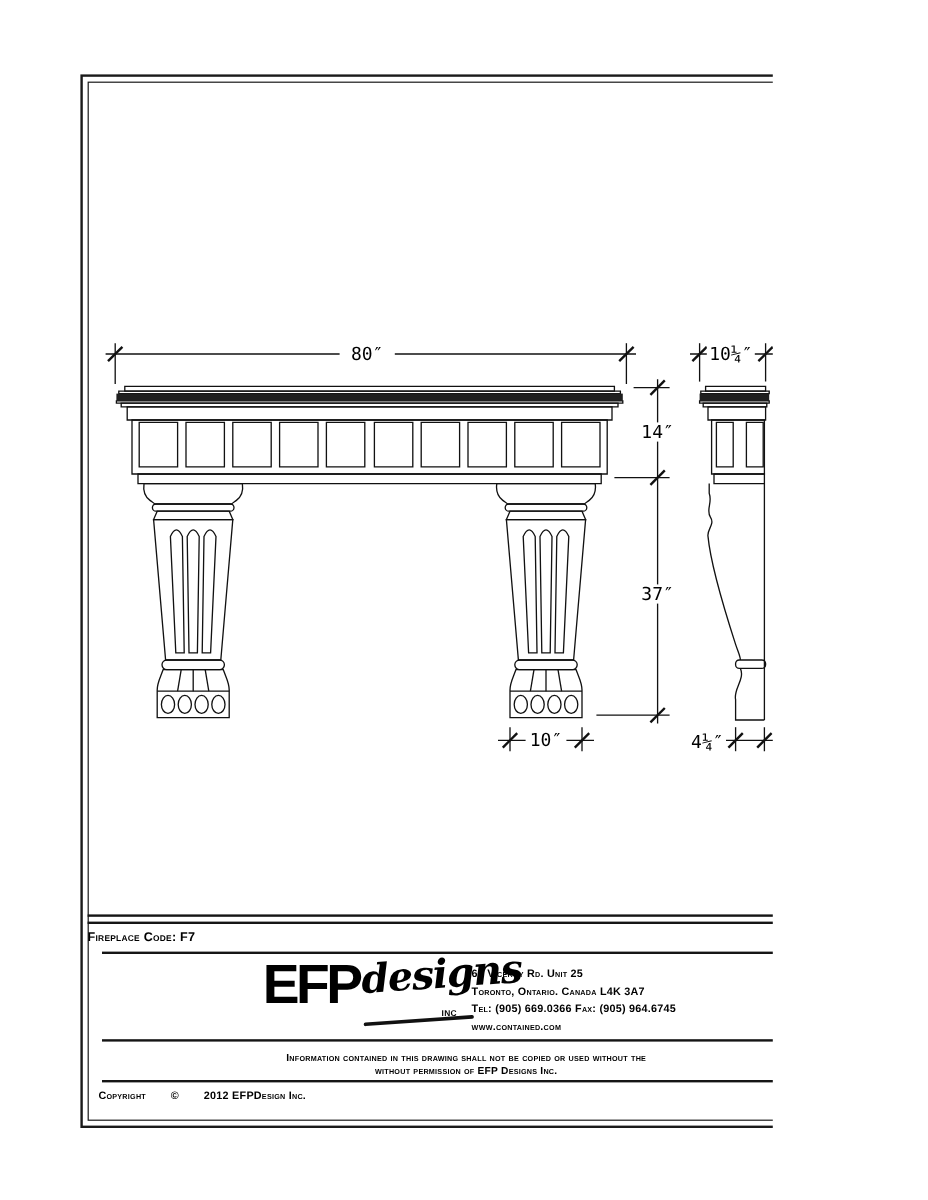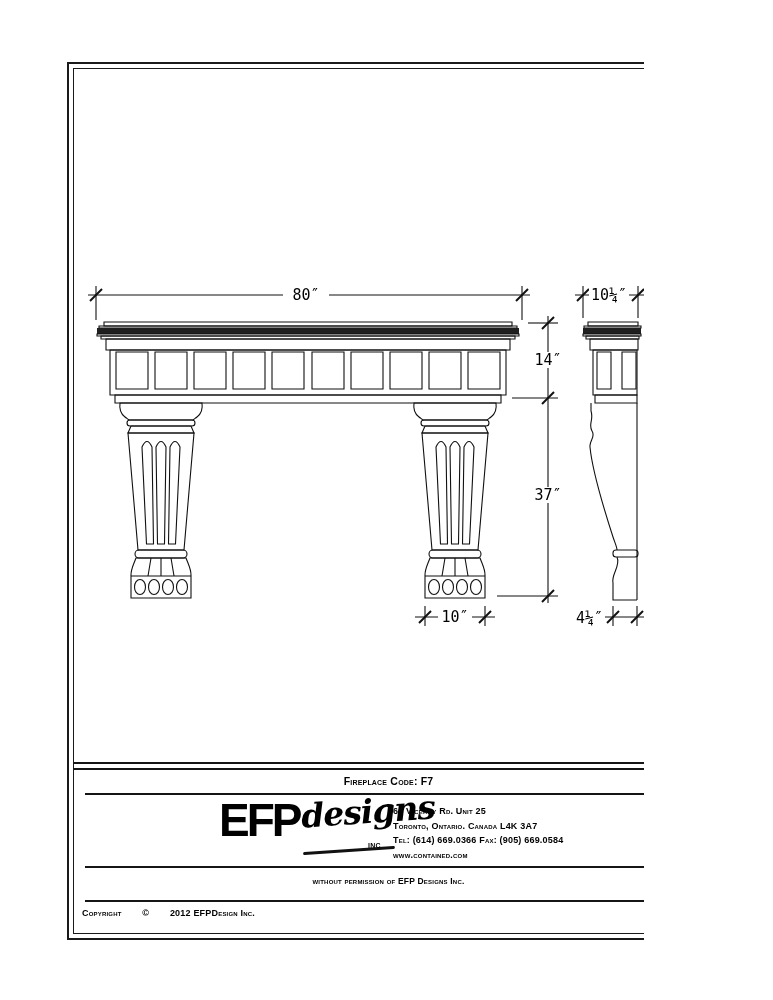--- a/index.html
+++ b/index.html
@@ -17,21 +17,21 @@
   .ln{stroke:#111;fill:none;stroke-width:1.1;}
   .dark{fill:#1f1f1f;stroke:none;}
   .tick{stroke:#111;stroke-width:2;}
   .label-bg{fill:#fff;stroke:none;}
   .dim-label{font-family:"DejaVu Sans Mono",monospace;font-size:15px;fill:#000;
         stroke:none;text-anchor:middle;}
   .dim-label.end{text-anchor:end;}
   
   .tb-rule{position:absolute;background:#151515;}
   .tb-text{position:absolute;font-weight:bold;font-variant:small-caps;letter-spacing:.2px;}
-  .tb-title{left:73px;top:775px;width:631px;text-align:center;font-size:10.5px;}
+  .tb-title{left:73px;top:775px;width:631px;text-align:left;font-size:10.5px;}
   .tb-address{left:393px;top:804px;font-size:9px;line-height:14.5px;}
   .tb-disclaimer{left:73px;top:876px;width:631px;text-align:center;font-size:8.5px;line-height:11px;}
   .tb-copyright{left:73px;top:908px;width:631px;text-align:left;font-size:9px;}
   .tb-copyright span{margin:0 9px;}
   .logo-efp{position:absolute;left:219px;top:797px;font-family:Liberation Sans, sans-serif;
         font-weight:900;font-size:46px;line-height:46px;letter-spacing:-3px;}
   .logo-designs{position:absolute;left:301px;top:792px;font-family:"DejaVu Serif",serif;
         font-style:italic;font-weight:bold;font-size:33px;line-height:40px;letter-spacing:-1px;
         transform:rotate(-4deg);}
   .logo-flourish{position:absolute;left:303px;top:849px;width:92px;height:3px;background:#111;
@@ -190,27 +190,28 @@
     <div class="tb-rule" style="left:85px;top:793px;width:612px;height:2px;"></div>
 
     <div class="logo-efp">EFP</div>
     <div class="logo-designs">designs</div>
     <div class="logo-flourish"></div>
     <div class="tb-text logo-inc">INC</div>
 
     <div class="tb-text tb-address">
       <div>60 Viceroy Rd. Unit 25</div>
       <div>Toronto, Ontario. Canada  L4K 3A7</div>
-      <div>Tel: (614) 669.0366   Fax: (905) 669.0584</div>
+      <div>Tel: (905) 669.0366   Fax: (905) 964.6745</div>
       <div>www.contained.com</div>
     </div>
 
     <div class="tb-rule" style="left:85px;top:866px;width:612px;height:2px;"></div>
 
     <div class="tb-text tb-disclaimer">
+      <div>Information contained in this drawing shall not be copied or used without the</div>
       <div>without permission of EFP Designs Inc.</div>
     </div>
 
     <div class="tb-rule" style="left:85px;top:900px;width:612px;height:2px;"></div>
 
     <div class="tb-text tb-copyright">
       <span>Copyright</span>
       <span>©</span>
       <span>2012 EFPDesign Inc.</span>
     </div>

